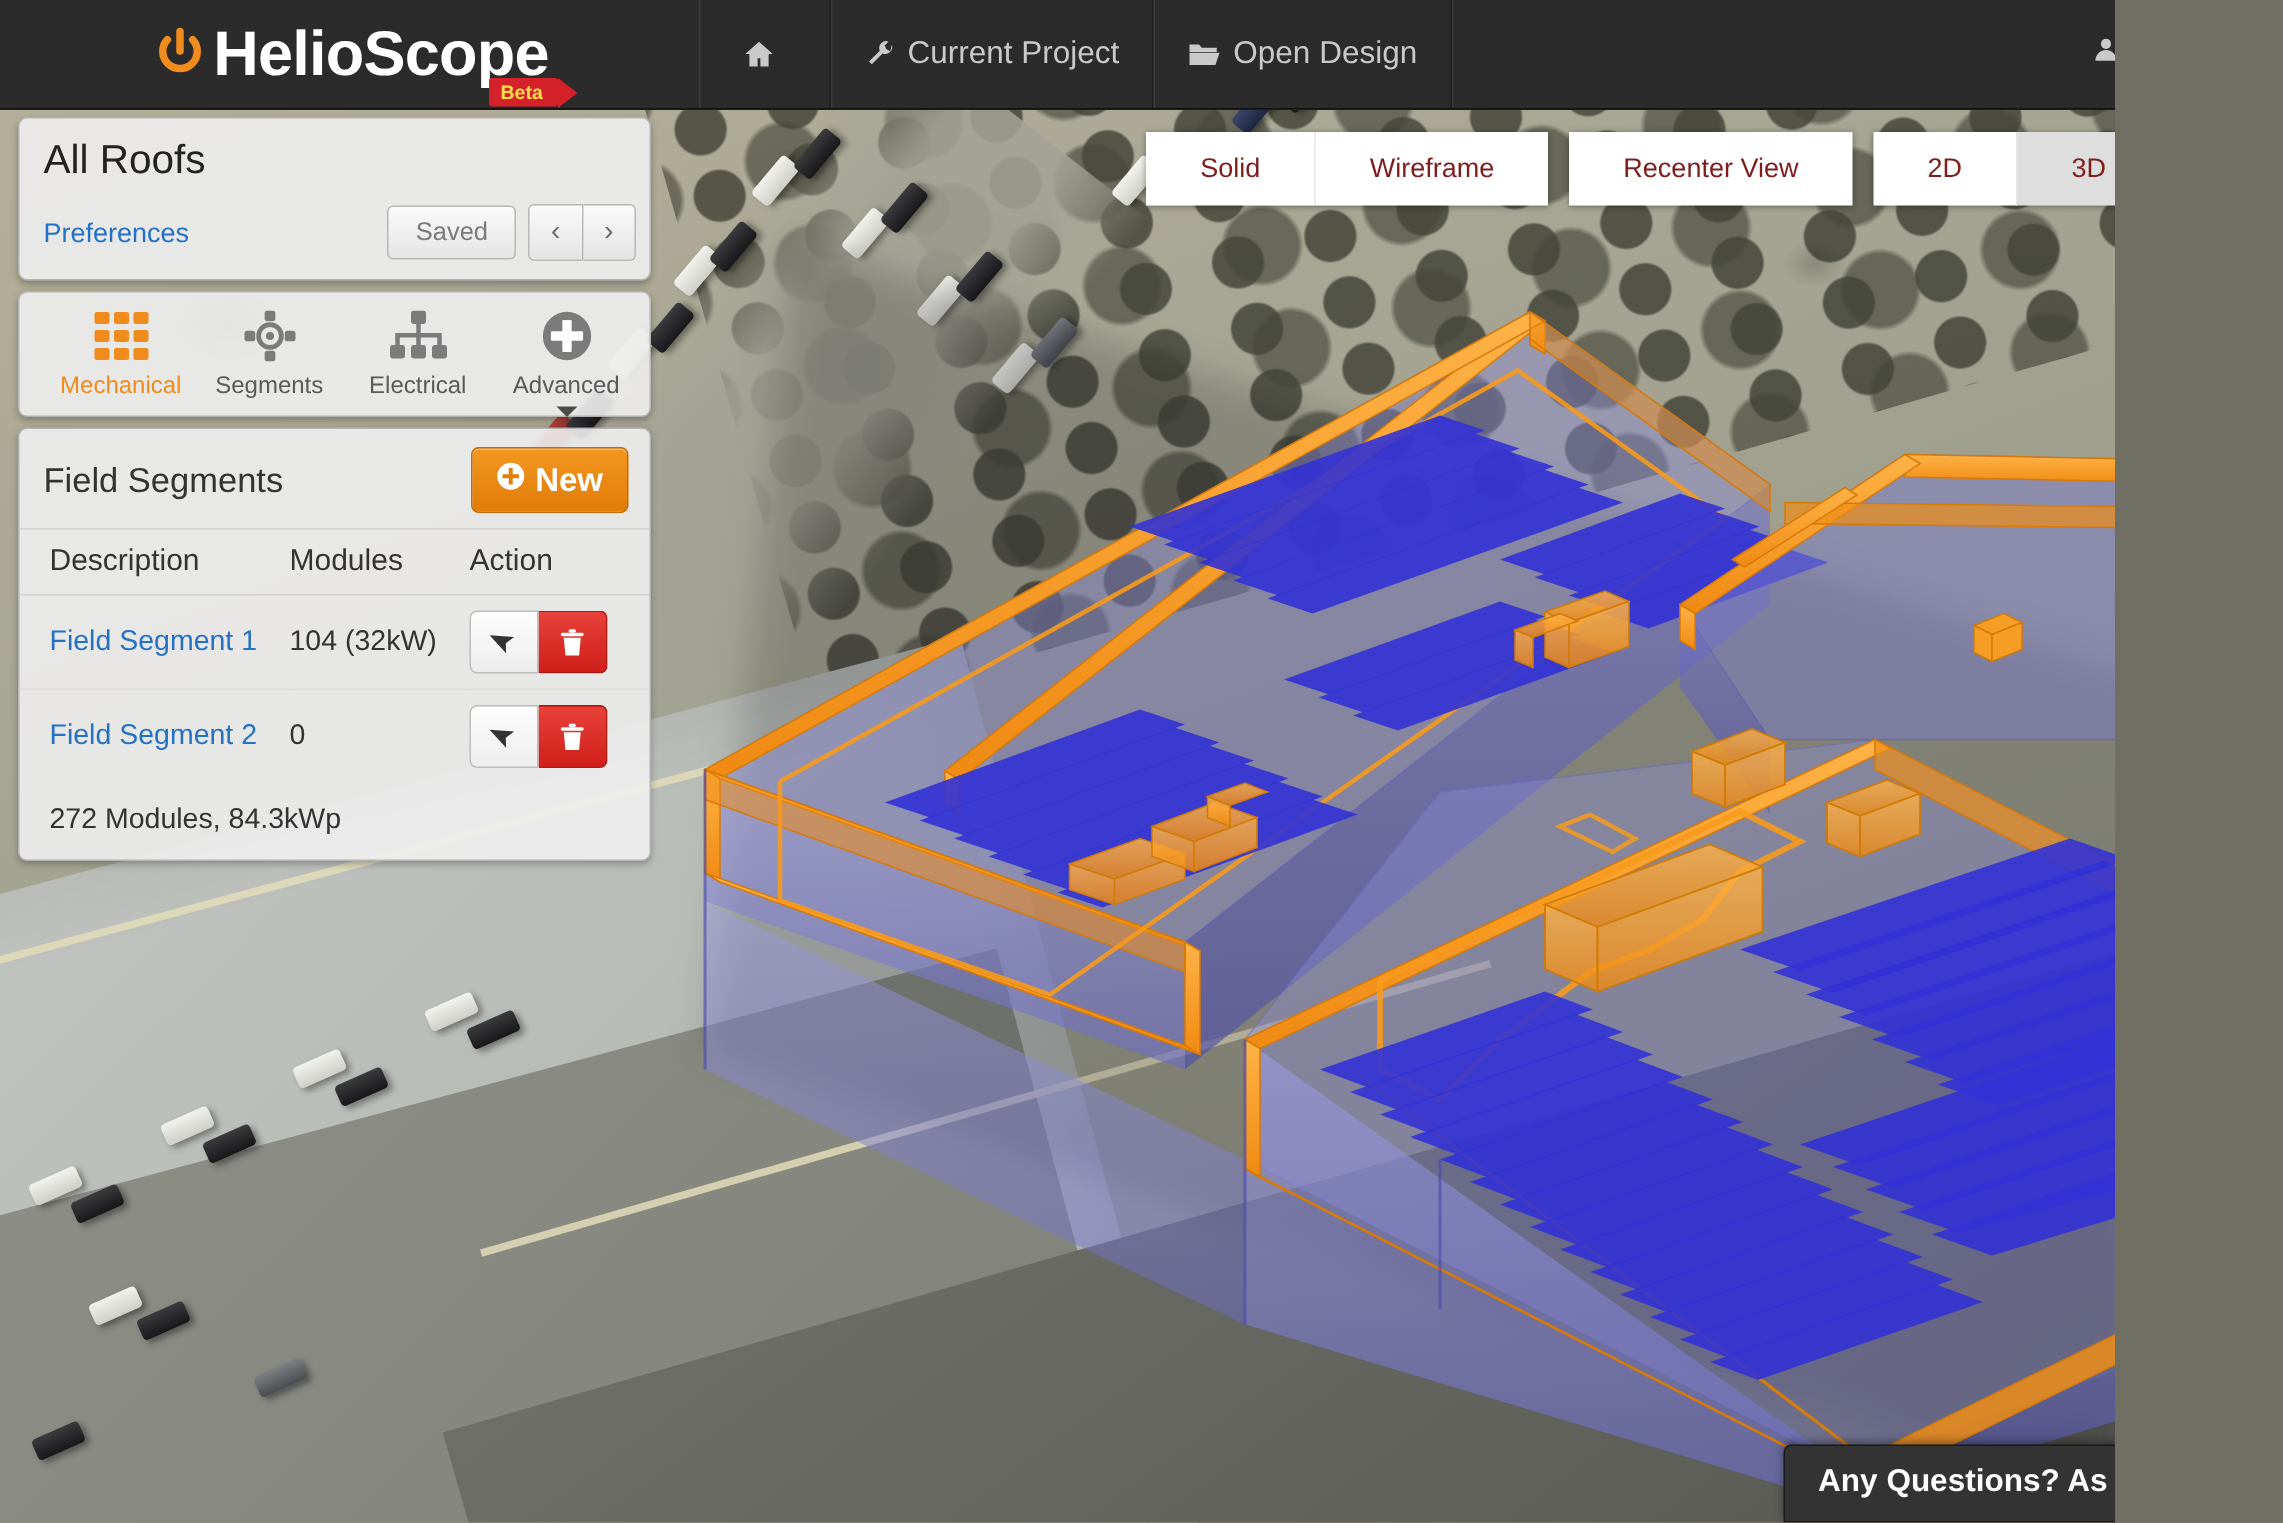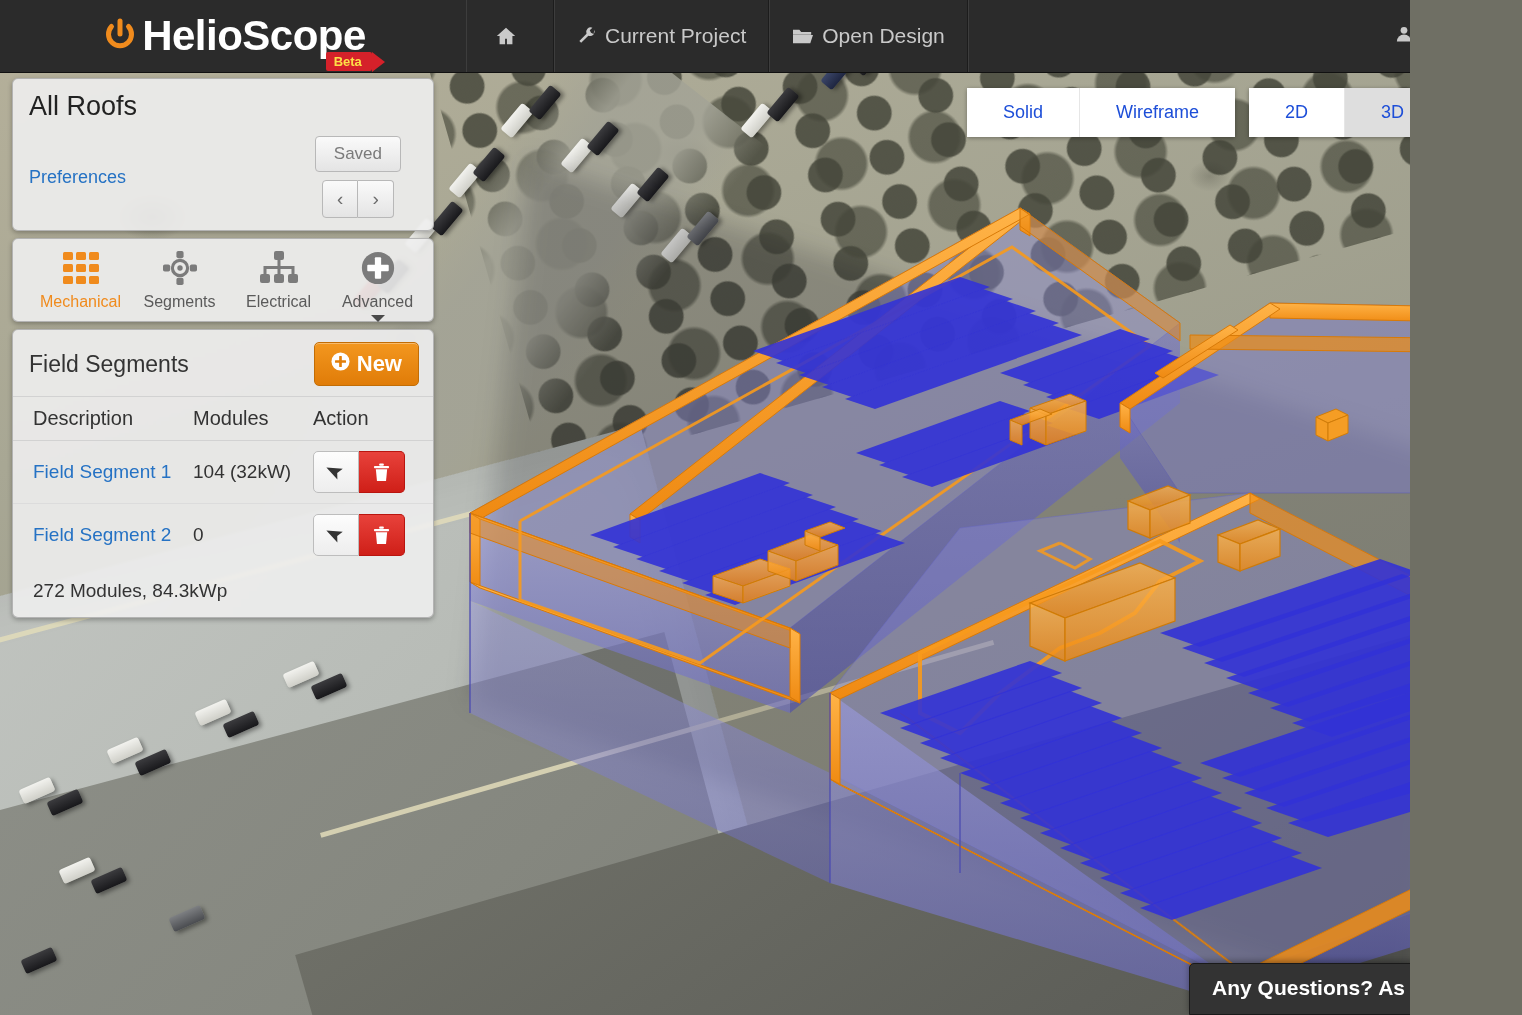--- a/index.html
+++ b/index.html
@@ -174,25 +174,25 @@
   .card {
     background: rgba(238,238,238,.90);
     border: 1px solid rgba(170,170,170,.85);
     border-radius: 6px;
     box-shadow: 0 2px 5px rgba(0,0,0,.28);
     margin-bottom: 7px;
     backdrop-filter: blur(1px);
   }
 
   
-  #header-card { padding: 12px 32px 12px 16px; position: relative; }
+  #header-card { padding: 12px 9px 12px 16px; position: relative; }
   #roof-title { font-size: 27px; color: #222; font-weight: normal; line-height: 1.15; }
   #header-row2 { display: flex; align-items: center; margin-top: 14px; }
   #prefs-link { color: #2572c4; font-size: 18px; cursor: pointer; }
-  #header-btns { margin-left: auto; display: flex; align-items: center; gap: 8px; flex-direction: column; }
+  #header-btns { margin-left: auto; display: flex; align-items: center; gap: 8px; }
   .btn {
     background: linear-gradient(180deg,#fafafa,#e4e4e4);
     border: 1px solid #b8b8b8;
     border-radius: 4px;
     color: #555;
     font-size: 17px;
     padding: 7px 16px;
     cursor: pointer;
     font-family: "Liberation Sans", sans-serif;
   }
@@ -281,21 +281,21 @@
   
   #view-controls {
     position: absolute; right: -30px; top: 88px;
     display: flex; align-items: center; gap: 14px;
     z-index: 30;
   }
   .ctl-group { display: flex; box-shadow: 0 1px 4px rgba(0,0,0,.35); border-radius: 2px; }
   .ctl-btn {
     background: #fff; border: none;
     padding: 14px 36px;
-    font-size: 18px; color: #1d4ed8;
+    font-size: 18px; color: #7f1d1d;
     cursor: pointer;
     font-family: "Liberation Sans", sans-serif;
   }
   .ctl-btn + .ctl-btn { border-left: 1px solid #e6e6e6; }
   .ctl-btn.active { background: #dedede; }
 
   
   #chat-widget {
     position: absolute; right: -18px; bottom: 0;
     background: #333333;
@@ -743,20 +743,23 @@
       <div id="fs-foot">272 Modules, 84.3kWp</div>
     </div>
   </div>
 
   <div id="view-controls">
     <div class="ctl-group">
       <button class="ctl-btn">Solid</button>
       <button class="ctl-btn">Wireframe</button>
     </div>
     <div class="ctl-group">
+      <button class="ctl-btn">Recenter View</button>
+    </div>
+    <div class="ctl-group">
       <button class="ctl-btn">2D</button>
       <button class="ctl-btn active">3D</button>
     </div>
   </div>
 
   <div id="chat-widget">Any Questions? As</div>
 
 </div>
 
 </body></html>

